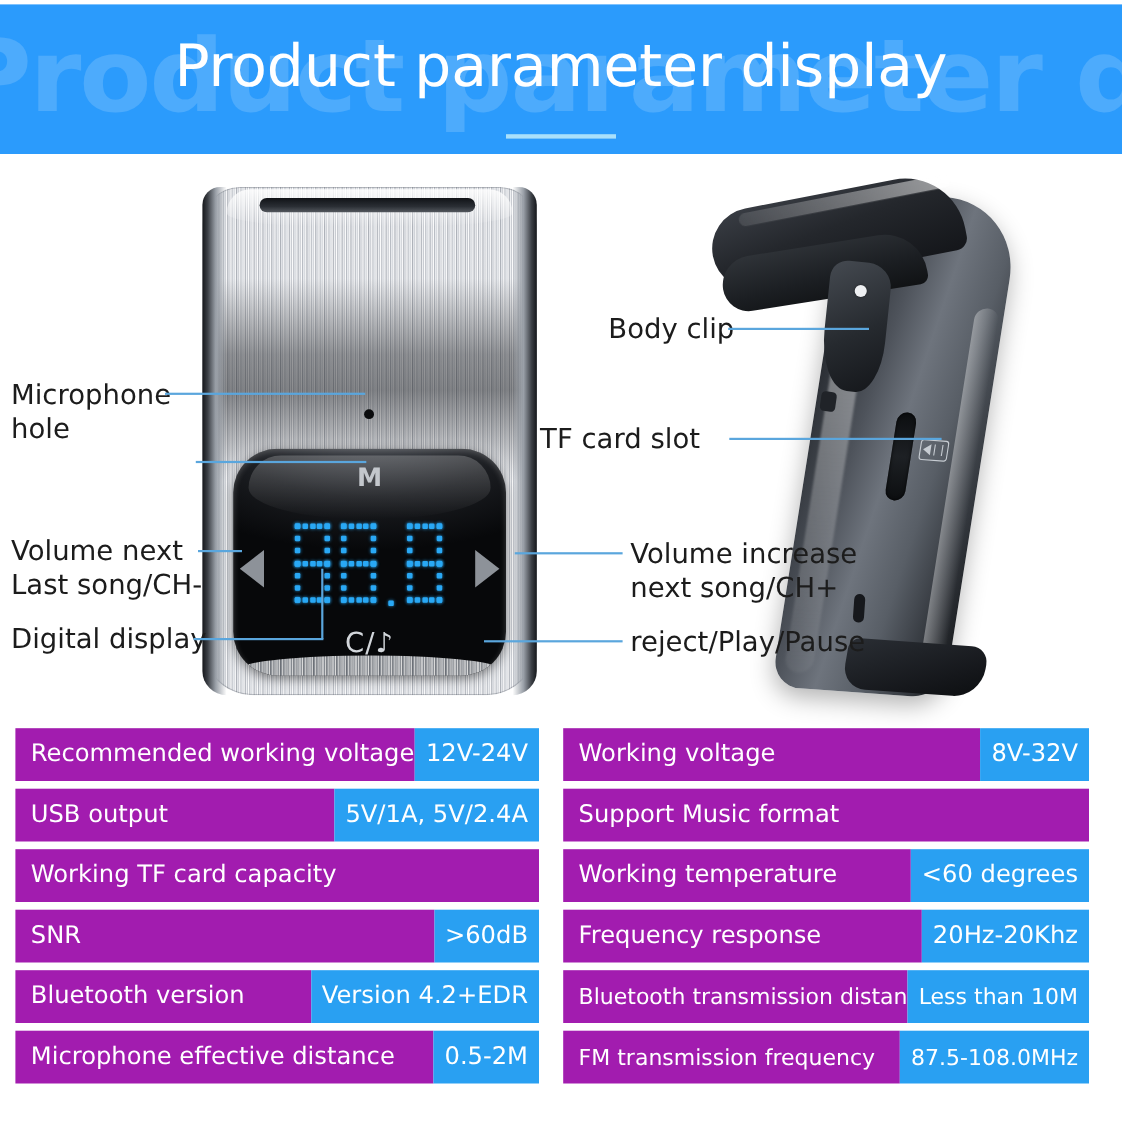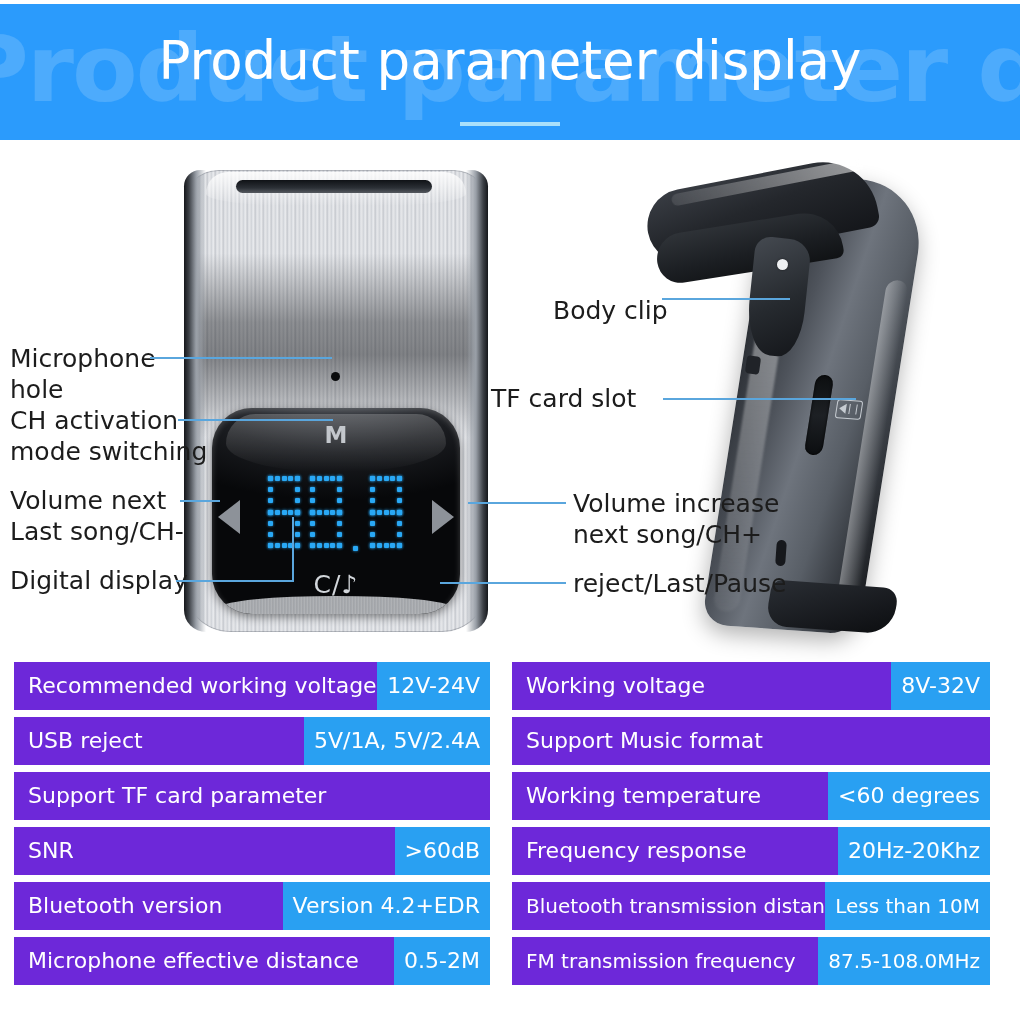--- a/index.html
+++ b/index.html
@@ -385,21 +385,21 @@
 
   .spec-row {
     position: relative;
     display: flex;
     width: 100%;
     height: 48px;
     margin-bottom: 7px;
     align-items: stretch;
   }
   .spec-label {
-    background: #6d28d9;
+    background: #a21caf;
     color: #ffffff;
     display: flex;
     align-items: center;
     padding: 0 10px 0 14px;
     font-family: "DejaVu Sans", sans-serif;
     font-size: 22px;
     line-height: 24px;
     white-space: nowrap;
     flex: 1 1 auto;
     overflow: hidden;
@@ -573,72 +573,68 @@
       <div class="ds-btn-lo"></div>
       <div class="ds-bottom"></div>
     </div>
 
     <div class="callout" style="left:10px; top:203px;">
       <div>Microphone</div>
       <div>hole</div>
     </div>
     <div class="lead" style="left:150px; top:217px; width:182px;"></div>
 
-    <div class="callout" style="left:10px; top:265px;">
-      <div>CH activation</div>
-      <div>mode switching</div>
-    </div>
     <div class="lead" style="left:178px; top:279px; width:155px;"></div>
 
     <div class="callout" style="left:10px; top:345px;">
       <div>Volume next</div>
       <div>Last song/CH-</div>
     </div>
     <div class="lead" style="left:180px; top:360px; width:40px;"></div>
 
     <div class="callout" style="left:10px; top:425px;">
       <div>Digital display</div>
     </div>
     <div class="lead" style="left:176px; top:440px; width:118px;"></div>
     <div class="lead-v" style="left:292px; top:377px; height:64px;"></div>
 
-    <div class="callout right-side" style="left:553px; top:143px;margin-top:12px;">
+    <div class="callout right-side" style="left:553px; top:143px;">
       <div>Body clip</div>
     </div>
     <div class="lead" style="left:662px; top:158px; width:128px;"></div>
 
     <div class="callout right-side" style="left:491px; top:243px;">
       <div>TF card slot</div>
     </div>
     <div class="lead" style="left:663px; top:258px; width:193px;"></div>
 
     <div class="callout right-side" style="left:573px; top:348px;">
       <div>Volume increase</div>
       <div>next song/CH+</div>
     </div>
     <div class="lead" style="left:468px; top:362px; width:98px;"></div>
 
     <div class="callout right-side" style="left:573px; top:428px;">
-      <div>reject/Last/Pause</div>
+      <div>reject/Play/Pause</div>
     </div>
     <div class="lead" style="left:440px; top:442px; width:126px;"></div>
   </div>
 
   <div class="specs">
     <div class="spec-col left" id="spec-col-left">
         <div class="spec-row">
           <div class="spec-label">Recommended working voltage</div>
           <div class="spec-value">12V-24V</div>
         </div>
         <div class="spec-row">
-          <div class="spec-label">USB reject</div>
+          <div class="spec-label">USB output</div>
           <div class="spec-value">5V/1A, 5V/2.4A</div>
         </div>
         <div class="spec-row">
-          <div class="spec-label">Support TF card parameter</div>
+          <div class="spec-label">Working TF card capacity</div>
         </div>
         <div class="spec-row">
           <div class="spec-label">SNR</div>
           <div class="spec-value">&gt;60dB</div>
         </div>
         <div class="spec-row">
           <div class="spec-label">Bluetooth version</div>
           <div class="spec-value">Version 4.2+EDR</div>
         </div>
         <div class="spec-row">

